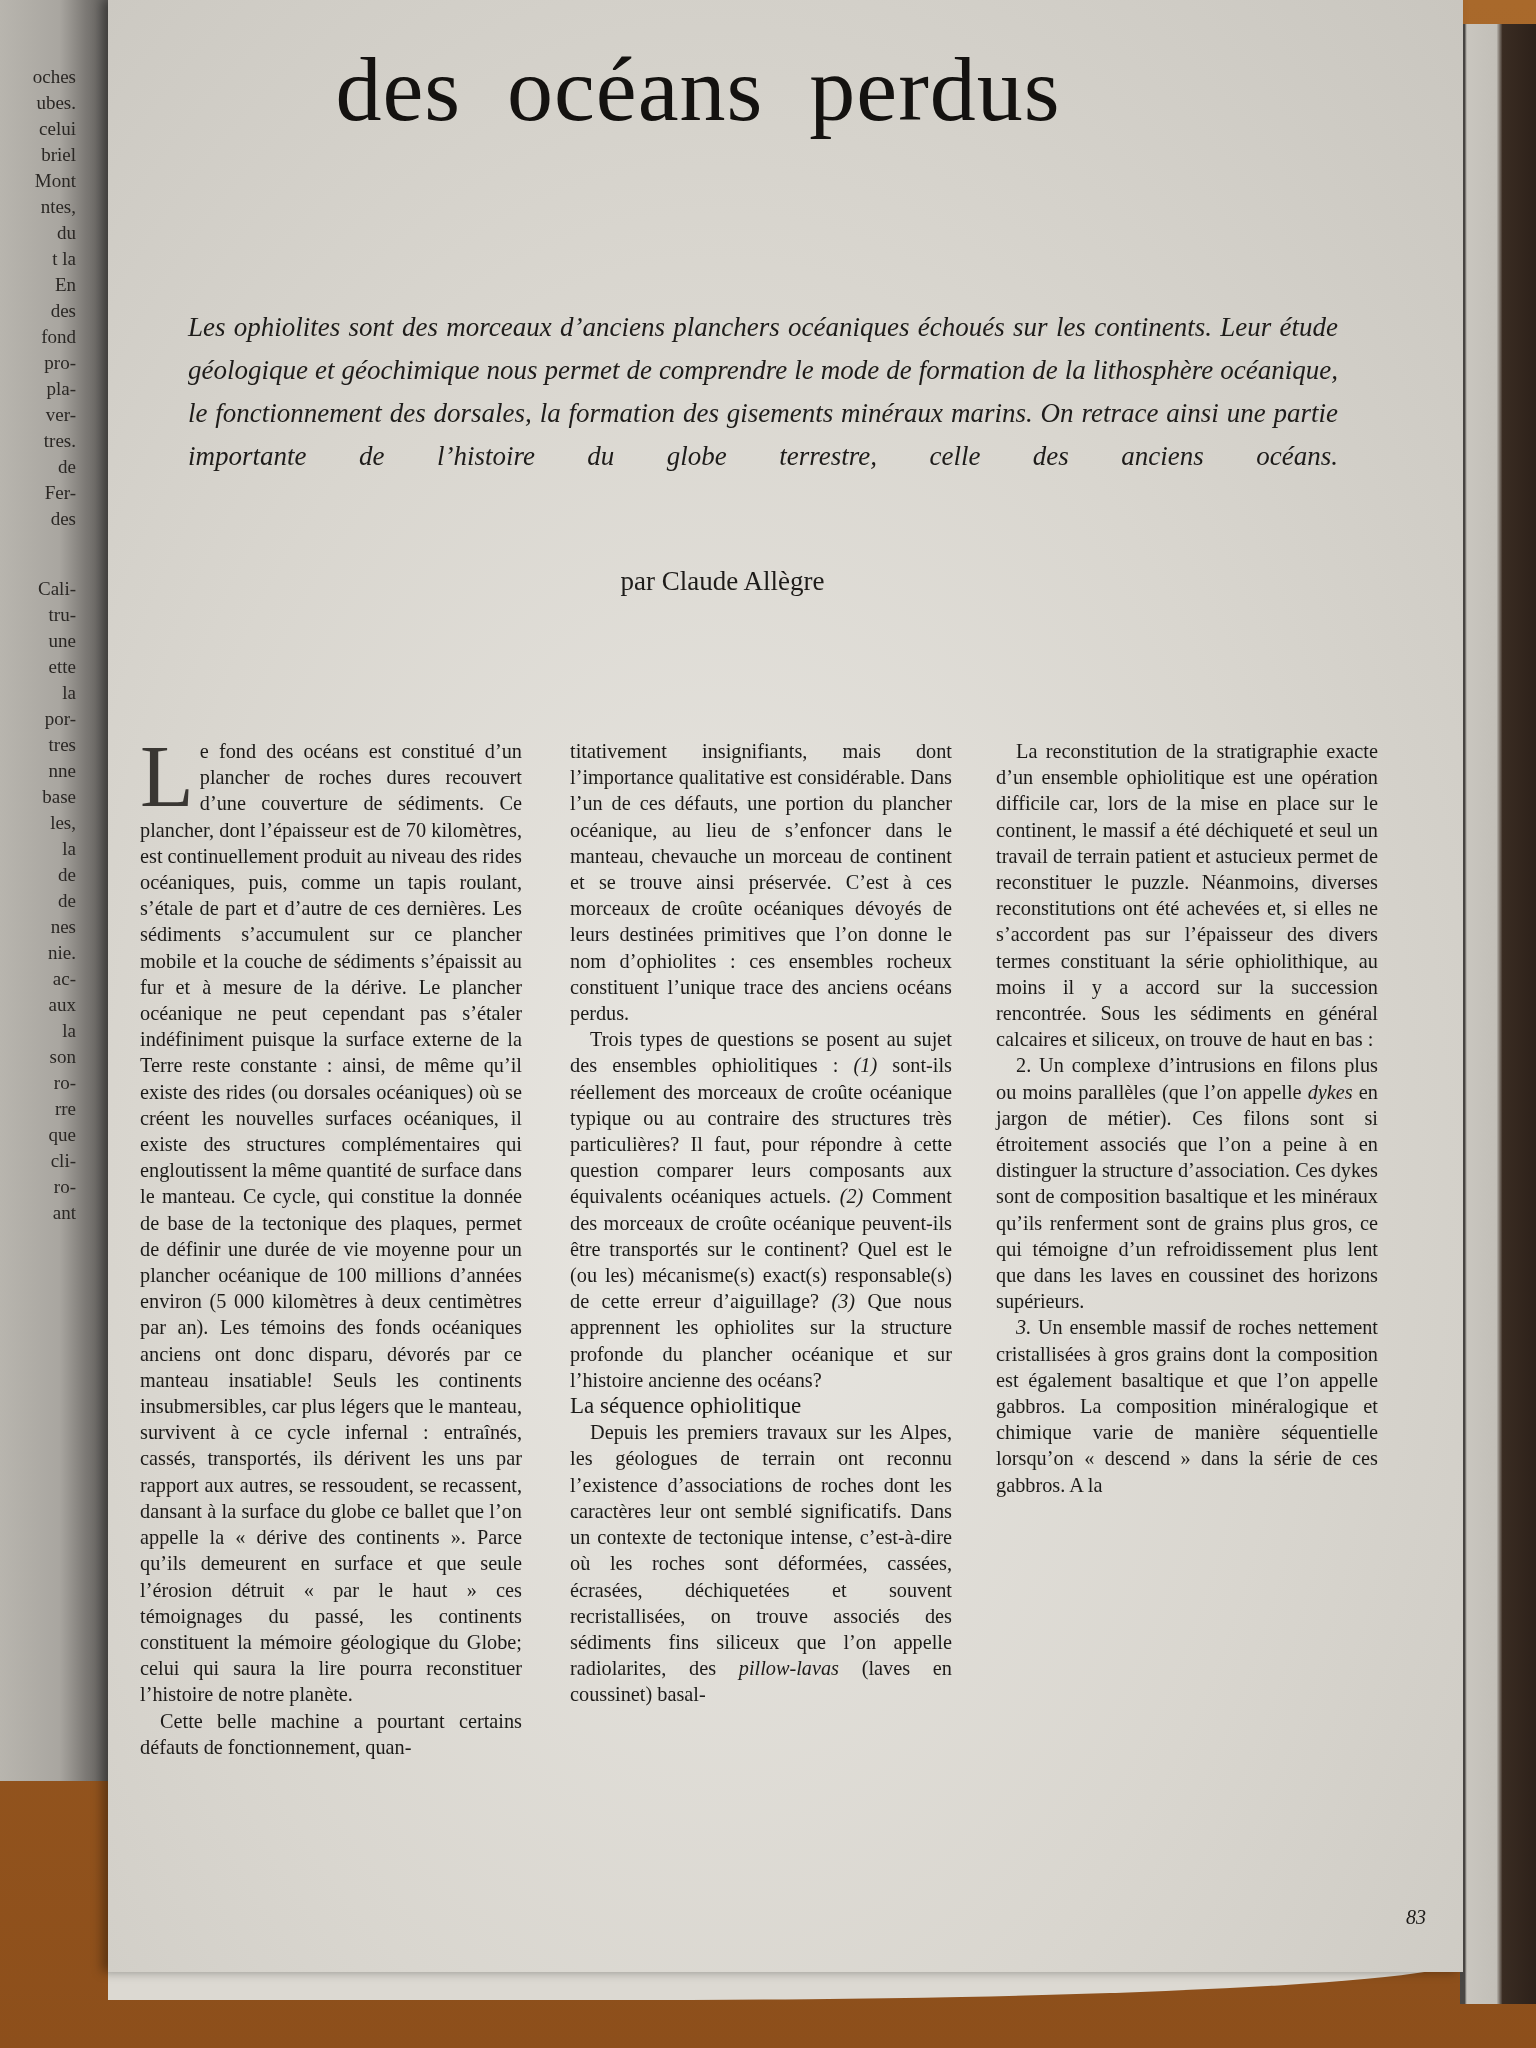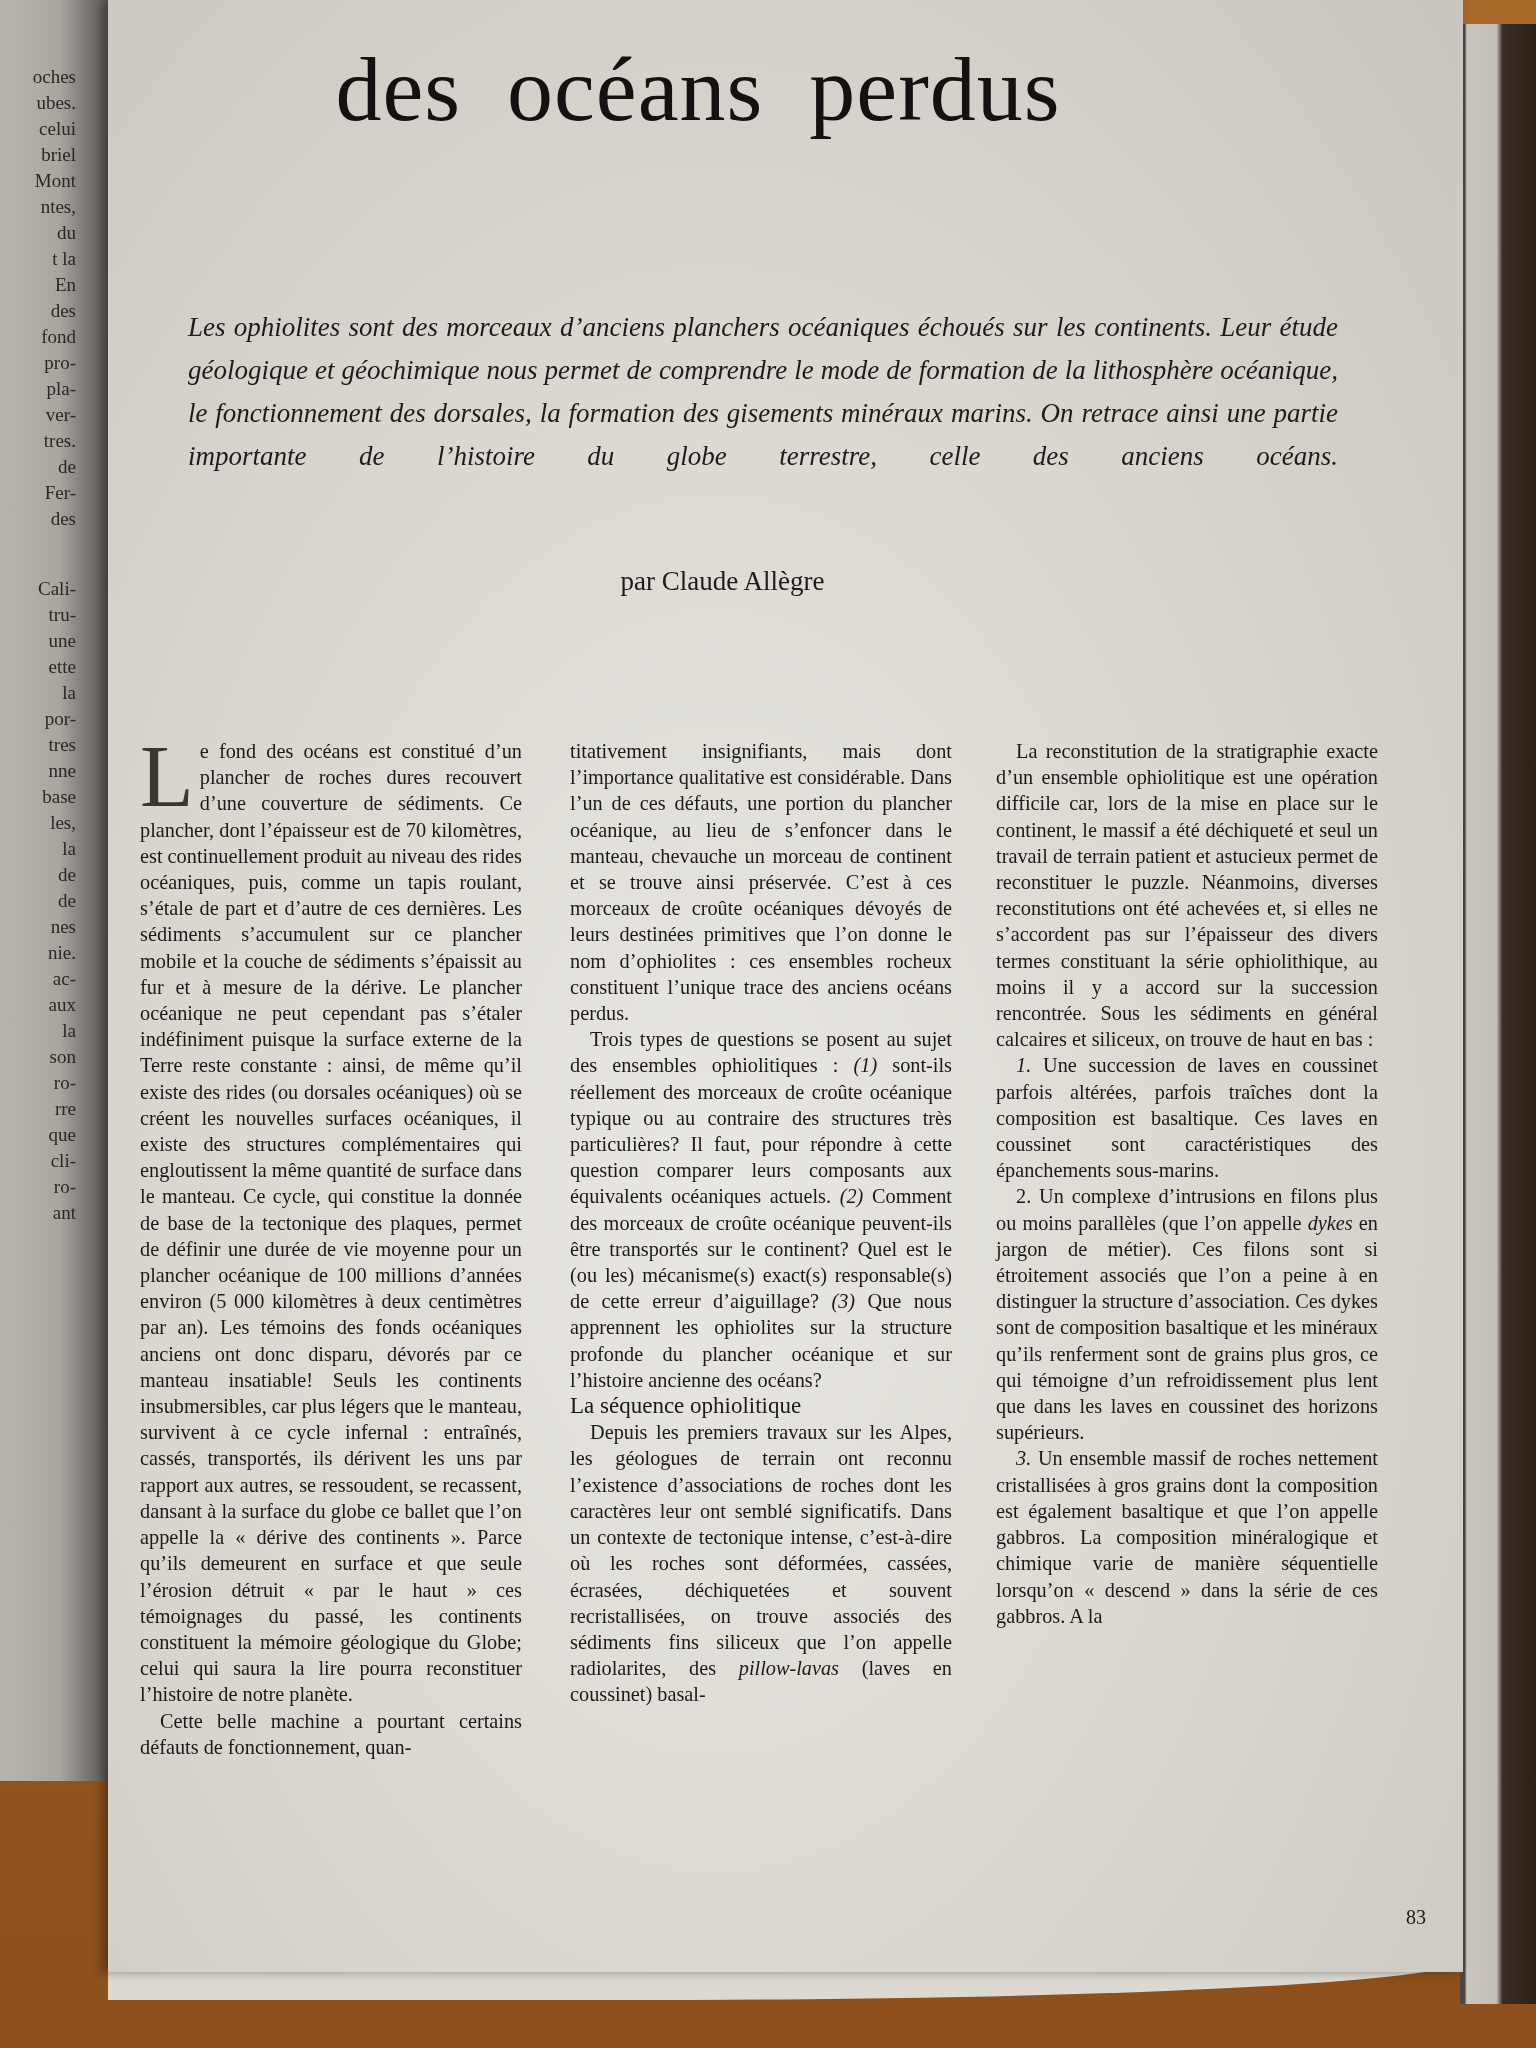--- a/index.html
+++ b/index.html
@@ -67,21 +67,21 @@
     .dropcap {
       float: left; font-size: 88px; line-height: 70px; margin: 4px 6px 0 0;
       color: #3a3733;
     }
     .subhead {
       font-size: 23px; margin: 58px 0 28px 0; text-indent: 0 !important;
     }
     .italic { font-style: italic; }
     .numlist { font-style: italic; }
     .page-number {
-      position: absolute; left: 1298px; top: 1906px; font-size: 20px; color: #1c1a18;
+      position: absolute; left: 1298px; top: 1906px; font-size: 20px; color: #1c1a18; font-style: italic;
     }
   </style>
 </head>
 <body>
 
 <div class="table-surface"></div>
 
 <div class="left-page">
   <div class="left-page-text" id="left-text">
       <div>oches</div>
@@ -151,19 +151,18 @@
 
   <div class="col col2">
     <p class="noindent">titativement insignifiants, mais dont l’importance qualitative est considérable. Dans l’un de ces défauts, une portion du plancher océanique, au lieu de s’enfoncer dans le manteau, chevauche un morceau de continent et se trouve ainsi préservée. C’est à ces morceaux de croûte océaniques dévoyés de leurs destinées primitives que l’on donne le nom d’ophiolites : ces ensembles rocheux constituent l’unique trace des anciens océans perdus.</p>
     <p><span>Trois types de questions se posent au sujet des ensembles ophiolitiques : </span><span class="italic">(1)</span><span> sont-ils réellement des morceaux de croûte océanique typique ou au contraire des structures très particulières? Il faut, pour répondre à cette question comparer leurs composants aux équivalents océaniques actuels. </span><span class="italic">(2)</span><span> Comment des morceaux de croûte océanique peuvent-ils être transportés sur le continent? Quel est le (ou les) mécanisme(s) exact(s) responsable(s) de cette erreur d’aiguillage? </span><span class="italic">(3)</span><span> Que nous apprennent les ophiolites sur la structure profonde du plancher océanique et sur l’histoire ancienne des océans?</span></p>
     <p class="subhead">La séquence ophiolitique</p>
     <p><span>Depuis les premiers travaux sur les Alpes, les géologues de terrain ont reconnu l’existence d’associations de roches dont les caractères leur ont semblé significatifs. Dans un contexte de tectonique intense, c’est-à-dire où les roches sont déformées, cassées, écrasées, déchiquetées et souvent recristallisées, on trouve associés des sédiments fins siliceux que l’on appelle radiolarites, des </span><span class="italic">pillow-lavas</span><span> (laves en coussinet) basal-</span></p>
   </div>
 
   <div class="col col3">
     <p>La reconstitution de la stratigraphie exacte d’un ensemble ophiolitique est une opération difficile car, lors de la mise en place sur le continent, le massif a été déchiqueté et seul un travail de terrain patient et astucieux permet de reconstituer le puzzle. Néanmoins, diverses reconstitutions ont été achevées et, si elles ne s’accordent pas sur l’épaisseur des divers termes constituant la série ophiolithique, au moins il y a accord sur la succession rencontrée. Sous les sédiments en général calcaires et siliceux, on trouve de haut en bas :</p>
-    <p><span class="numlist">1.</span><span> Une succession de laves en coussinet parfois altérées, parfois traîches dont la composition est basaltique. Ces laves en coussinet sont caractéristiques des épanchements sous-marins.</span></p>
     <p><span>2.</span><span> Un complexe d’intrusions en filons plus ou moins parallèles (que l’on appelle </span><span class="italic">dykes</span><span> en jargon de métier). Ces filons sont si étroitement associés que l’on a peine à en distinguer la structure d’association. Ces dykes sont de composition basaltique et les minéraux qu’ils renferment sont de grains plus gros, ce qui témoigne d’un refroidissement plus lent que dans les laves en coussinet des horizons supérieurs.</span></p>
     <p><span class="numlist">3.</span><span> Un ensemble massif de roches nettement cristallisées à gros grains dont la composition est également basaltique et que l’on appelle gabbros. La composition minéralogique et chimique varie de manière séquentielle lorsqu’on « descend » dans la série de ces gabbros. A la</span></p>
   </div>
 
   <div class="page-number">83</div>
 </div>
 
 </body></html>

